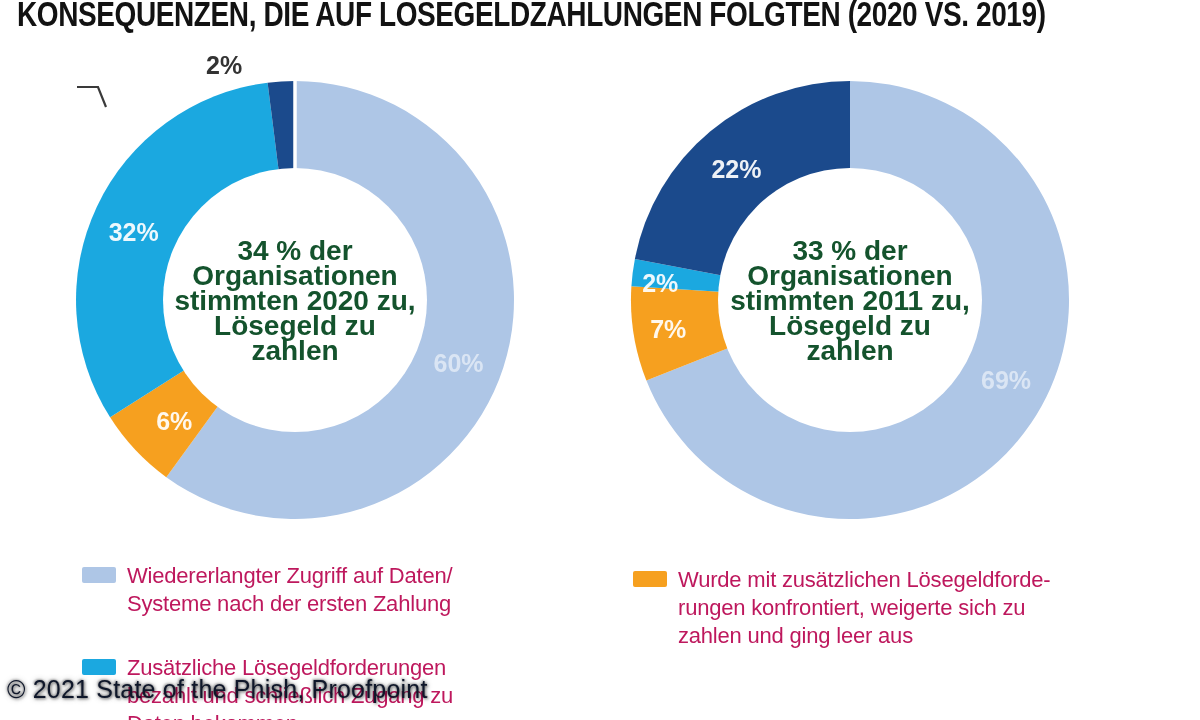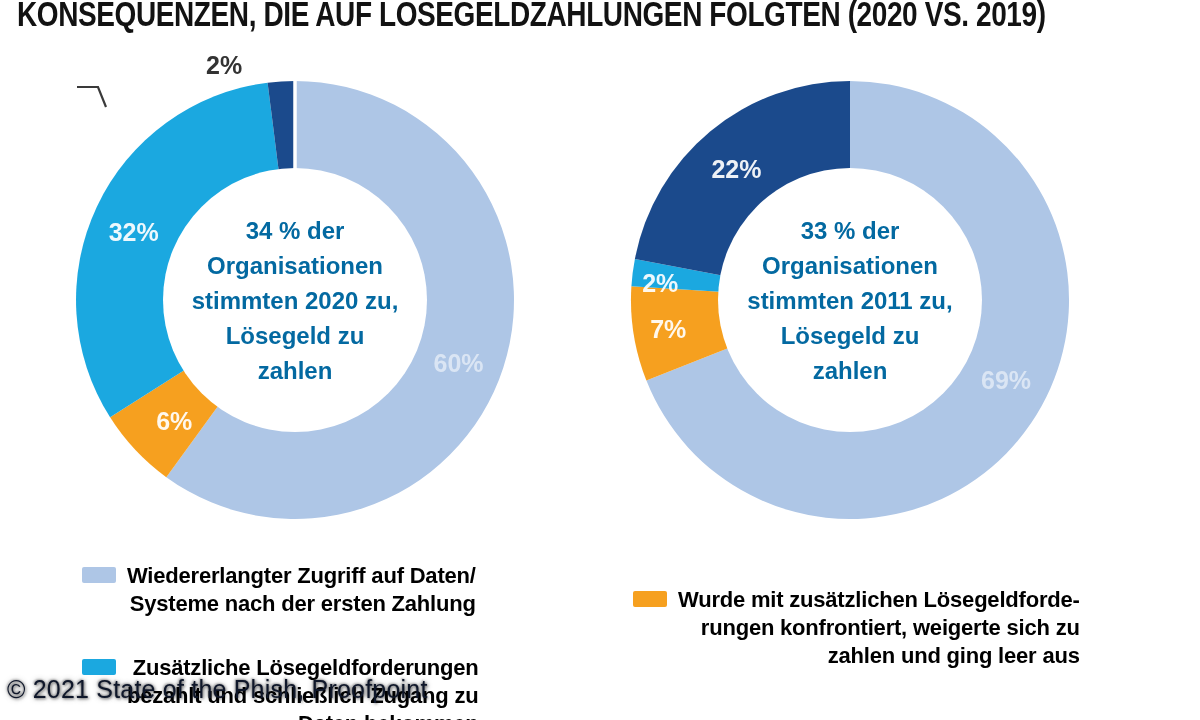--- a/index.html
+++ b/index.html
@@ -14,36 +14,36 @@
     letter-spacing:-0.5px;white-space:nowrap;
     transform:scaleX(0.80);transform-origin:left top;
   }
   .donut{position:absolute;top:80px;width:440px;height:440px;}
   #donut-0{left:75px;}
   #donut-1{left:630px;}
   .donut svg{position:absolute;left:0;top:0;overflow:visible;}
   .center-text{
     position:absolute;left:50%;top:50%;transform:translate(-50%,-50%);
     width:330px;text-align:center;
-    font-size:24px;font-weight:bold;line-height:35px;color:#0369a1;
+    font-size:28px;font-weight:bold;line-height:25px;color:#14532d;
     white-space:pre-line;
   }
   .callout-label{
     position:absolute;left:131px;top:-29px;
     font-size:25px;font-weight:bold;color:#333333;
   }
   .callout-line{position:absolute;left:179px;top:-19px;}
   .legend-col{position:absolute;display:flex;flex-direction:column;}
   #legend-left{left:82px;top:562px;gap:36px;width:490px;}
-  #legend-right{left:633px;top:566px;gap:12px;width:566px;margin-top:20px;}
+  #legend-right{left:633px;top:566px;gap:12px;width:566px;}
   .legend-item{display:flex;gap:11px;align-items:flex-start;}
   .swatch{width:34px;height:16px;border-radius:2px;margin-top:5px;flex:0 0 auto;}
   .legend-text{
-    font-size:22px;font-weight:bold;line-height:28px;color:#000000;
-    letter-spacing:-0.2px;white-space:pre-line;text-align:right;
+    font-size:22px;font-weight:normal;line-height:28px;color:#be185d;
+    letter-spacing:-0.2px;white-space:pre-line;
   }
   .watermark{
     position:absolute;left:7px;top:675px;z-index:10;
     font-size:25px;color:#0f172a;letter-spacing:0.2px;
     text-shadow:1px 1px 3px rgba(0,0,0,0.55), -1px -1px 2px rgba(0,0,0,0.25), 0 0 6px rgba(0,0,0,0.3);
   }
 </style>
 </head>
 <body>
 

